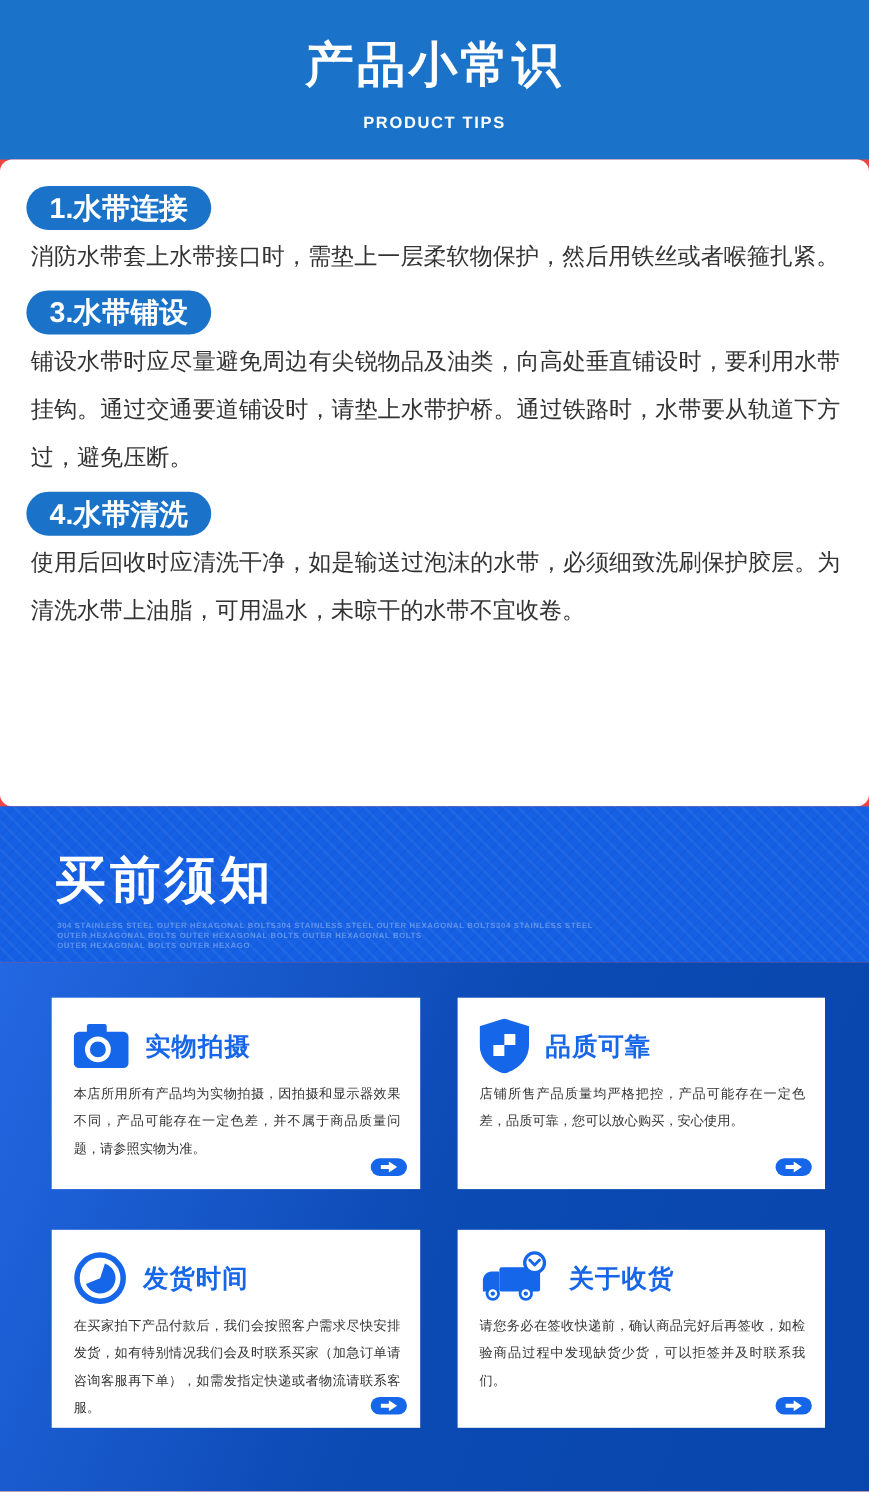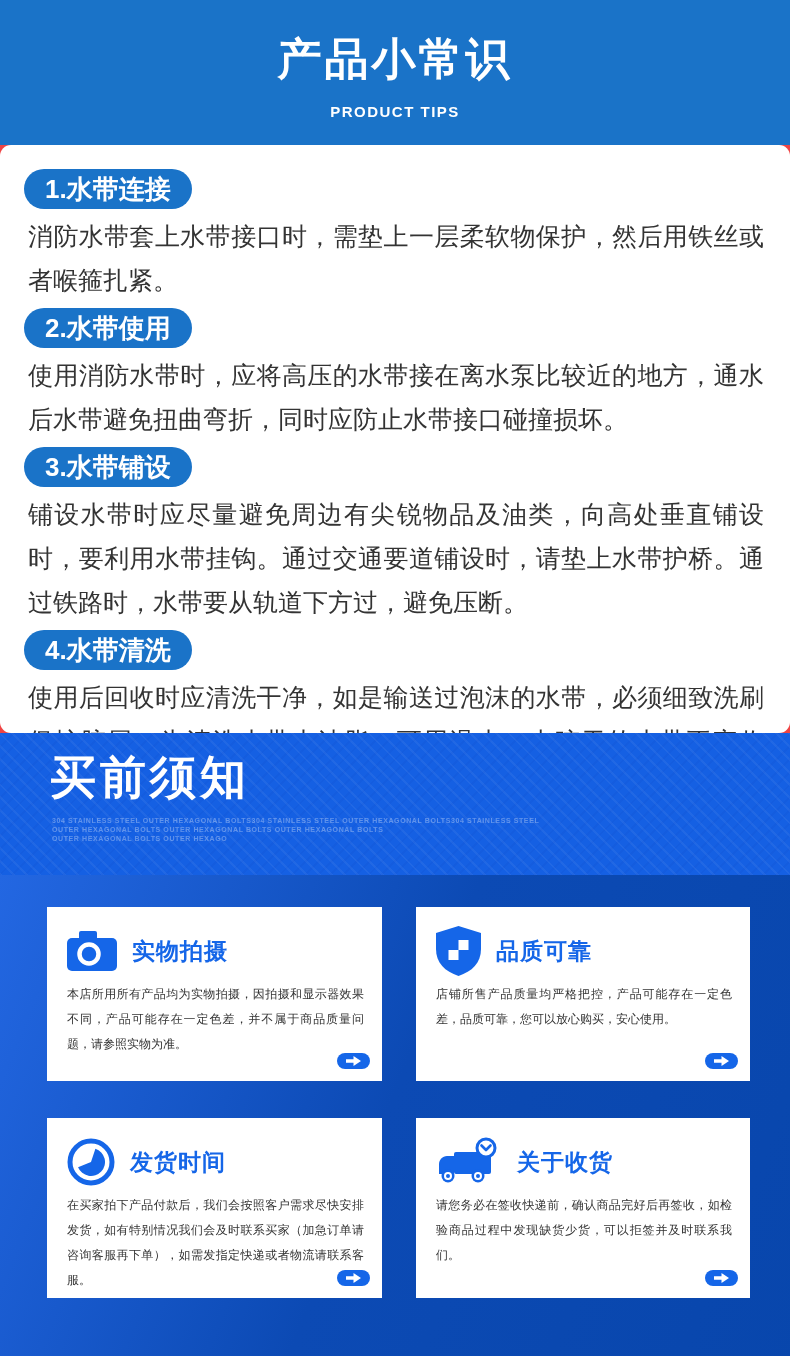--- a/index.html
+++ b/index.html
@@ -9,28 +9,28 @@
 
   
   .header { height:145px; background:#1a73c8; color:#fff; text-align:center; padding-top:30px; }
   .header-title { font-size:44px; font-weight:bold; letter-spacing:3px; }
   .header-sub { font-size:15px; font-weight:600; letter-spacing:1.5px; margin-top:14px; }
 
   
   .tips { height:588px; padding:24px 26px 0 24px; background:#fff; overflow:hidden;border-radius:11px; }
   .tip-pill { display:inline-block; background:#1a73c8; color:#fff; font-size:26px; font-weight:bold;
               line-height:30px; padding:5px 21px; border-radius:21px; margin-bottom:3px; }
-  .tip-text { font-size:25px; line-height:44px; color:#333; text-align:justify; margin:2px 0 6px 4px; }
+  .tip-text { font-size:21px; line-height:44px; color:#333; text-align:justify; margin:2px 0 6px 4px;font-family:Liberation Mono, monospace; }
 
   
   .banner { height:142px; background:#1560e3;
             background-image:
               repeating-linear-gradient(45deg, rgba(255,255,255,0.05) 0 2px, transparent 2px 9px),
               repeating-linear-gradient(-45deg, rgba(0,40,160,0.06) 0 2px, transparent 2px 9px);
-            padding:14px 0 0 50px; }
+            padding:36px 0 0 50px; }
   .banner-title { color:#fff; font-size:46px; font-weight:bold; letter-spacing:4px; }
   .banner-caption { margin-top:7px; padding-left:2px; }
   .banner-caption div { font-size:7px; line-height:9px; letter-spacing:0.6px; color:rgba(255,255,255,0.32);
                         font-weight:bold; text-transform:uppercase; white-space:nowrap; }
 
   
   .notice { height:535px; background:linear-gradient(112deg,#2367e2 0%,#0c4ab4 48%,#0846ac 100%); padding-top:32px; }
   .cards { display:grid; grid-template-columns:335px 334px; grid-template-rows:174px 180px;
            column-gap:34px; row-gap:37px; margin-left:47px; }
   .card { background:#fff; position:relative; padding:20px 18px 0 20px; }
@@ -48,24 +48,20 @@
 
   <div class="header">
     <div class="header-title">产品小常识</div>
     <div class="header-sub">PRODUCT TIPS</div>
   </div>
 
   <div class="tips">
     <div class="tip">
       <div class="tip-pill">1.水带连接</div>
       <p class="tip-text">消防水带套上水带接口时，需垫上一层柔软物保护，然后用铁丝或者喉箍扎紧。</p>
-    </div>
-    <div class="tip">
-      <div class="tip-pill">2.水带使用</div>
-      <p class="tip-text">使用消防水带时，应将高压的水带接在离水泵比较近的地方，通水后水带避免扭曲弯折，同时应防止水带接口碰撞损坏。</p>
     </div>
     <div class="tip">
       <div class="tip-pill">3.水带铺设</div>
       <p class="tip-text">铺设水带时应尽量避免周边有尖锐物品及油类，向高处垂直铺设时，要利用水带挂钩。通过交通要道铺设时，请垫上水带护桥。通过铁路时，水带要从轨道下方过，避免压断。</p>
     </div>
     <div class="tip">
       <div class="tip-pill">4.水带清洗</div>
       <p class="tip-text">使用后回收时应清洗干净，如是输送过泡沫的水带，必须细致洗刷保护胶层。为清洗水带上油脂，可用温水，未晾干的水带不宜收卷。</p>
     </div>
   </div>

